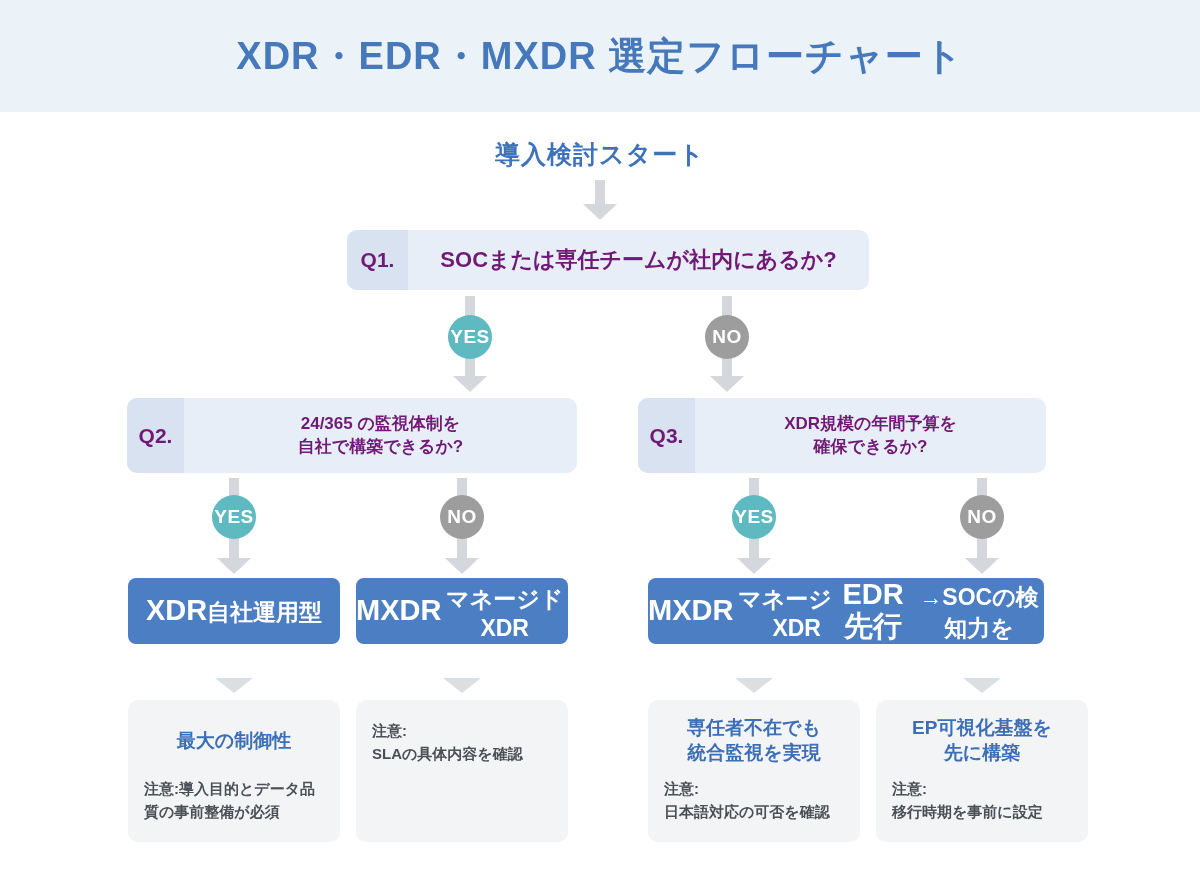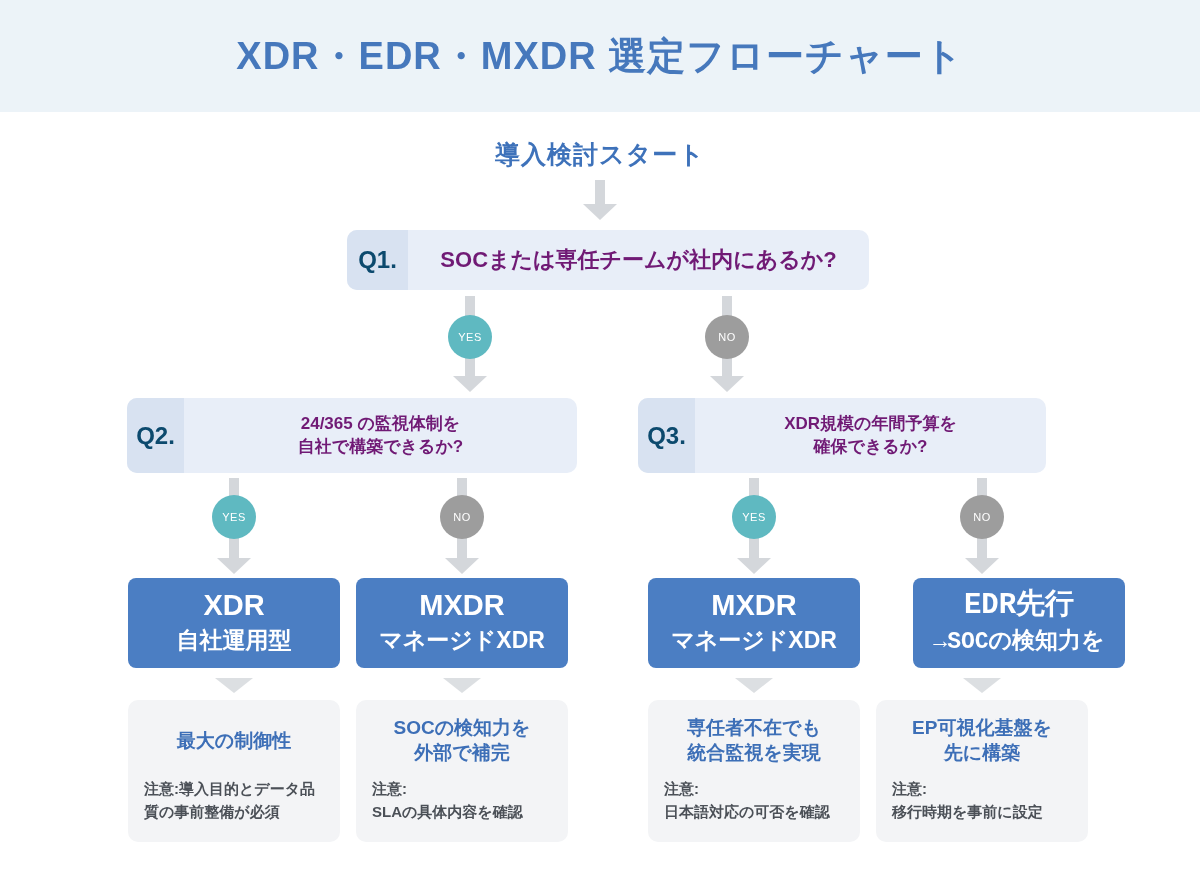--- a/index.html
+++ b/index.html
@@ -40,46 +40,46 @@
     border-left:19px solid transparent; border-right:19px solid transparent;
     border-top:15px solid #dcdfe2;
   }
   
   .qbox {
     position:absolute; display:flex; border-radius:10px; overflow:hidden;
     background:#e8eef8;
   }
   .qbox .qlabel {
     background:#d8e2f1; display:flex; align-items:center; justify-content:center;
-    font-weight:bold; color:#0c4a6e; font-size:24px; flex:none;
+    font-weight:bold; color:#701a75; font-size:21px; flex:none;
   }
   .qbox .qtext {
     flex:1; display:flex; align-items:center; justify-content:center;
     font-weight:bold; color:#701a75; text-align:center;
   }
   .qbox.q1 { left:347px; top:230px; width:522px; height:60px; }
   .qbox.q1 .qlabel { width:61px; }
   .qbox.q1 .qtext { font-size:22px; }
   .qbox.q2 { left:127px; top:398px; width:450px; height:75px; }
   .qbox.q3 { left:638px; top:398px; width:408px; height:75px; }
   .qbox.q2 .qlabel, .qbox.q3 .qlabel { width:57px; }
   .qbox.q2 .qtext, .qbox.q3 .qtext { font-size:17px; line-height:1.35; }
   
   .badge {
     position:absolute; width:44px; height:44px; border-radius:50%;
     display:flex; align-items:center; justify-content:center;
-    color:#ffffff; font-weight:normal; font-size:11px; letter-spacing:0.5px;
+    color:#ffffff; font-weight:bold; font-size:19px; letter-spacing:0.5px;
   }
   .badge.yes { background:#5fb9c1; }
   .badge.no  { background:#9d9d9d; }
   
   .result {
-    position:absolute; top:578px; width:212px; height:90px;
+    position:absolute; top:578px; width:212px; height:66px;
     background:#4b7ec3; border-radius:8px;
-    display:flex; flex-direction:column; align-items:center; justify-content:center;
+    display:flex; flex-direction:row; align-items:center; justify-content:center;
     color:#ffffff; text-align:center;
   }
   .result .r-title { font-size:29px; font-weight:bold; line-height:1.1; }
   .result .r-sub   { font-size:23px; font-weight:bold; margin-top:3px; }
   
   .outcome {
     position:absolute; top:700px; width:212px; height:142px;
     background:#f3f4f6; border-radius:10px; padding:12px 16px 0 16px;
   }
   .outcome .o-title {
@@ -160,37 +160,35 @@
     <div class="r-sub">自社運用型</div>
   </div>
   <div class="result" style="left:356px;">
     <div class="r-title">MXDR</div>
     <div class="r-sub">マネージドXDR</div>
   </div>
   <div class="result" style="left:648px;">
     <div class="r-title">MXDR</div>
     <div class="r-sub">マネージドXDR</div>
   </div>
-  <div class="result" style="left:913px;font-family:Liberation Mono, monospace;">
+  <div class="result" style="left:832px;">
     <div class="r-title">EDR先行</div>
     <div class="r-sub">→SOCの検知力を</div>
   </div>
 
   <div class="tri-down" style="left:215px; top:678px;"></div>
   <div class="tri-down" style="left:443px; top:678px;"></div>
   <div class="tri-down" style="left:735px; top:678px;"></div>
   <div class="tri-down" style="left:963px; top:678px;"></div>
 
   <div class="outcome" style="left:128px;">
     <div class="o-title preline">最大の制御性</div>
     <div class="o-note preline">注意:導入目的とデータ品質の事前整備が必須</div>
   </div>
   <div class="outcome" style="left:356px;">
-    <div class="o-title preline">SOCの検知力を
-外部で補完</div>
     <div class="o-note preline">注意:
 SLAの具体内容を確認</div>
   </div>
   <div class="outcome" style="left:648px;">
     <div class="o-title preline">専任者不在でも
 統合監視を実現</div>
     <div class="o-note preline">注意:
 日本語対応の可否を確認</div>
   </div>
   <div class="outcome" style="left:876px;">

